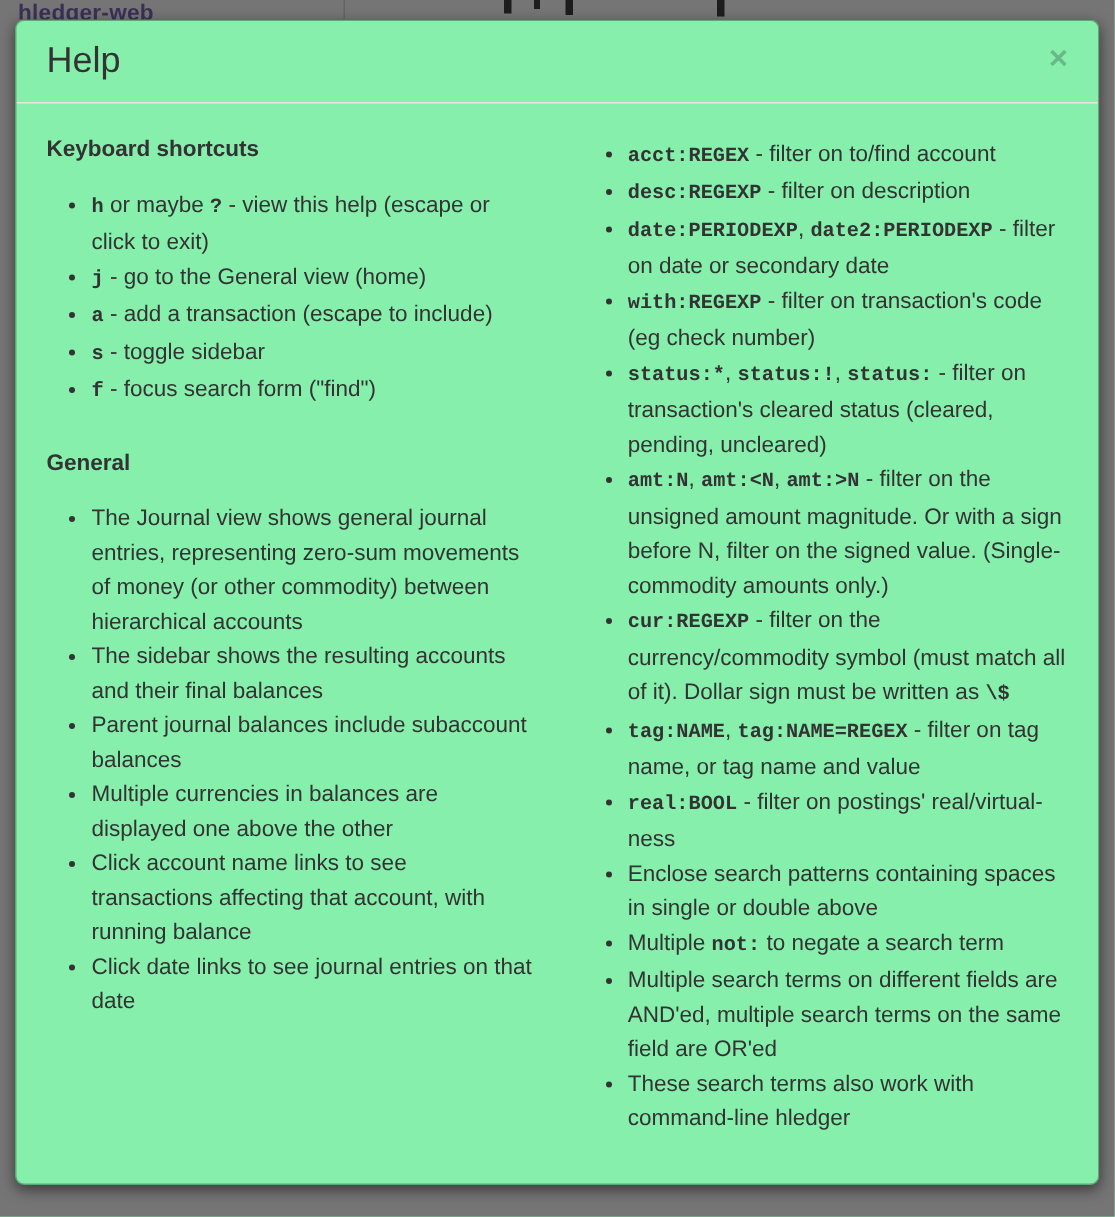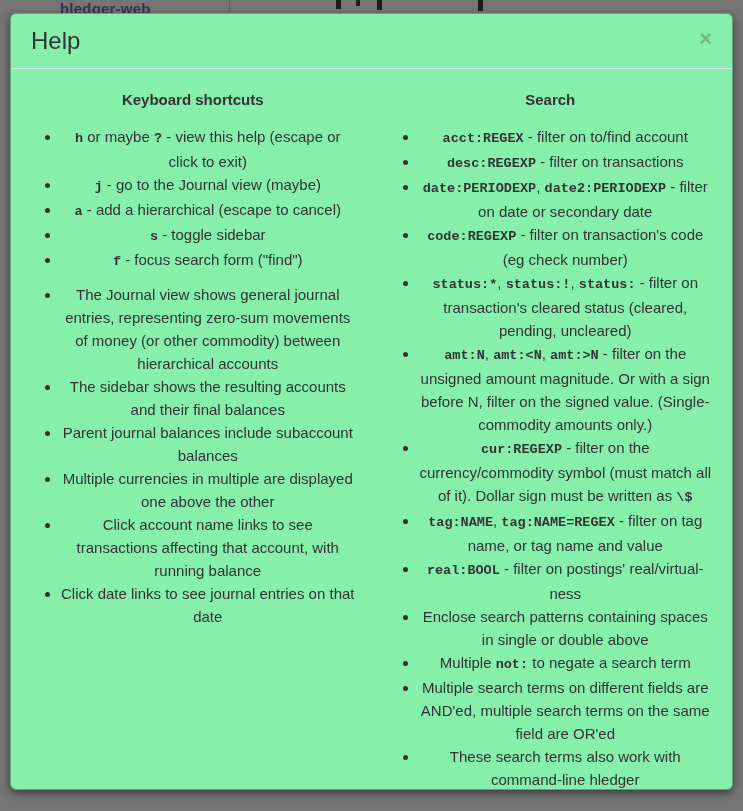--- a/index.html
+++ b/index.html
@@ -19,21 +19,20 @@
   }
   .page-top-strip {
     position: absolute; top: 0; left: 0; width: 743px; height: 13px;
     overflow: hidden;
   }
   .behind-app-title {
     position: absolute; left: 12px; top: 0px;
     font-size: 15px; font-weight: bold;
     color: #3b2f55;
     letter-spacing: 0.2px;
-    margin-left: 48px;
   }
   .behind-divider {
     position: absolute; left: 229px; top: 0; width: 1px; height: 13px;
     background: #646464;
   }
   .frag { position: absolute; background: #1d1d1d; top: 0; }
   .frag1 { left: 336px; width: 5px; height: 9px; }
   .frag2 { left: 356px; width: 4px; height: 6px; }
   .frag3 { left: 377px; width: 5px; height: 10px; }
   .frag4 { left: 478px; width: 5px; height: 11px; }
@@ -66,21 +65,21 @@
     background: none; border: none;
     cursor: pointer;
     line-height: 1;
     font-family: "Liberation Sans", sans-serif;
   }
   .modal-body {
     display: flex;
     gap: 34px;
     padding: 22px 20px 20px 20px;
   }
-  .col { flex: 1 1 0; min-width: 0; text-align: center; }
+  .col { flex: 1 1 0; min-width: 0; }
 
   .section-heading {
     font-size: 15px;
     font-weight: bold;
     color: #333;
     margin: 0 0 17px 0;
   }
   .section-heading.later { margin-top: 27px; }
 
   ul.help-list {
@@ -117,41 +116,41 @@
 <div class="modal">
   <div class="modal-header">
     <div class="modal-title">Help</div>
     <button class="close-btn">×</button>
   </div>
   <div class="modal-body">
     <div class="col">
       <div class="section-heading">Keyboard shortcuts</div>
       <ul class="help-list">
           <li><code>h</code><span> or maybe </span><code>?</code><span> - view this help (escape or click to exit)</span></li>
-          <li><code>j</code><span> - go to the Journal view (maybe)</span></li>
-          <li><code>a</code><span> - add a hierarchical (escape to cancel)</span></li>
+          <li><code>j</code><span> - go to the General view (home)</span></li>
+          <li><code>a</code><span> - add a transaction (escape to include)</span></li>
           <li><code>s</code><span> - toggle sidebar</span></li>
           <li><code>f</code><span> - focus search form ("find")</span></li>
         </ul>
+      <div class="section-heading later">General</div>
       <ul class="help-list">
           <li><span>The Journal view shows general journal entries, representing zero-sum movements of money (or other commodity) between hierarchical accounts</span></li>
           <li><span>The sidebar shows the resulting accounts and their final balances</span></li>
           <li><span>Parent journal balances include subaccount balances</span></li>
-          <li><span>Multiple currencies in multiple are displayed one above the other</span></li>
+          <li><span>Multiple currencies in balances are displayed one above the other</span></li>
           <li><span>Click account name links to see transactions affecting that account, with running balance</span></li>
           <li><span>Click date links to see journal entries on that date</span></li>
         </ul>
     </div>
     <div class="col">
-      <div class="section-heading">Search</div>
       <ul class="help-list">
           <li><code>acct:REGEX</code><span> - filter on to/find account</span></li>
-          <li><code>desc:REGEXP</code><span> - filter on transactions</span></li>
+          <li><code>desc:REGEXP</code><span> - filter on description</span></li>
           <li><code>date:PERIODEXP</code><span>, </span><code>date2:PERIODEXP</code><span> - filter on date or secondary date</span></li>
-          <li><code>code:REGEXP</code><span> - filter on transaction's code (eg check number)</span></li>
+          <li><code>with:REGEXP</code><span> - filter on transaction's code (eg check number)</span></li>
           <li><code>status:*</code><span>, </span><code>status:!</code><span>, </span><code>status:</code><span> - filter on transaction's cleared status (cleared, pending, uncleared)</span></li>
           <li><code>amt:N</code><span>, </span><code>amt:&lt;N</code><span>, </span><code>amt:&gt;N</code><span> - filter on the unsigned amount magnitude. Or with a sign before N, filter on the signed value. (Single-commodity amounts only.)</span></li>
           <li><code>cur:REGEXP</code><span> - filter on the currency/commodity symbol (must match all of it). Dollar sign must be written as </span><code>\$</code></li>
           <li><code>tag:NAME</code><span>, </span><code>tag:NAME=REGEX</code><span> - filter on tag name, or tag name and value</span></li>
           <li><code>real:BOOL</code><span> - filter on postings' real/virtual-ness</span></li>
           <li><span>Enclose search patterns containing spaces in single or double above</span></li>
           <li><span>Multiple </span><code>not:</code><span> to negate a search term</span></li>
           <li><span>Multiple search terms on different fields are AND'ed, multiple search terms on the same field are OR'ed</span></li>
           <li><span>These search terms also work with command-line hledger</span></li>
         </ul>

